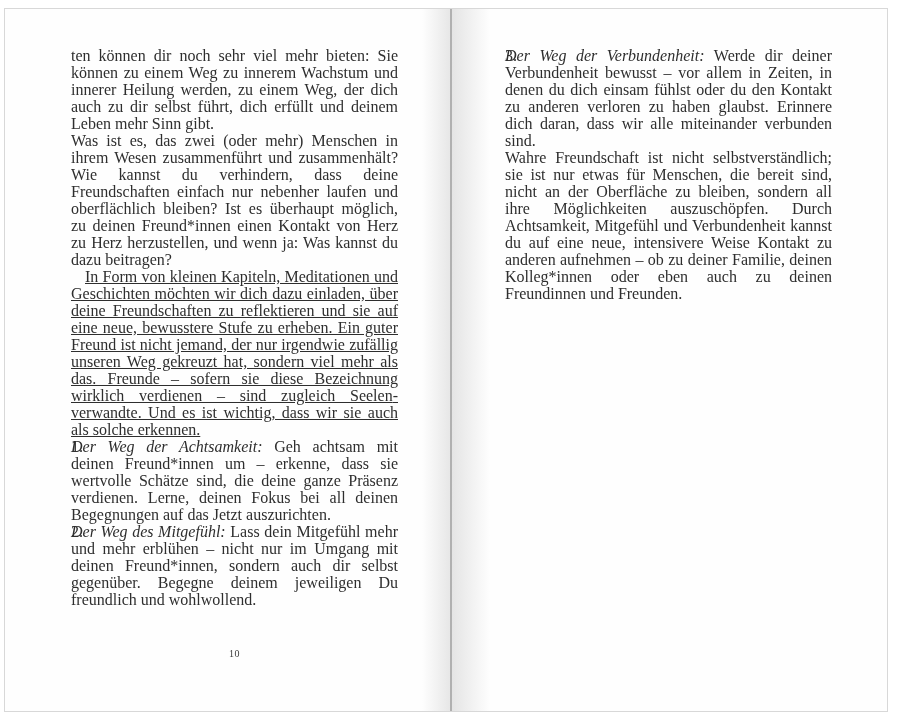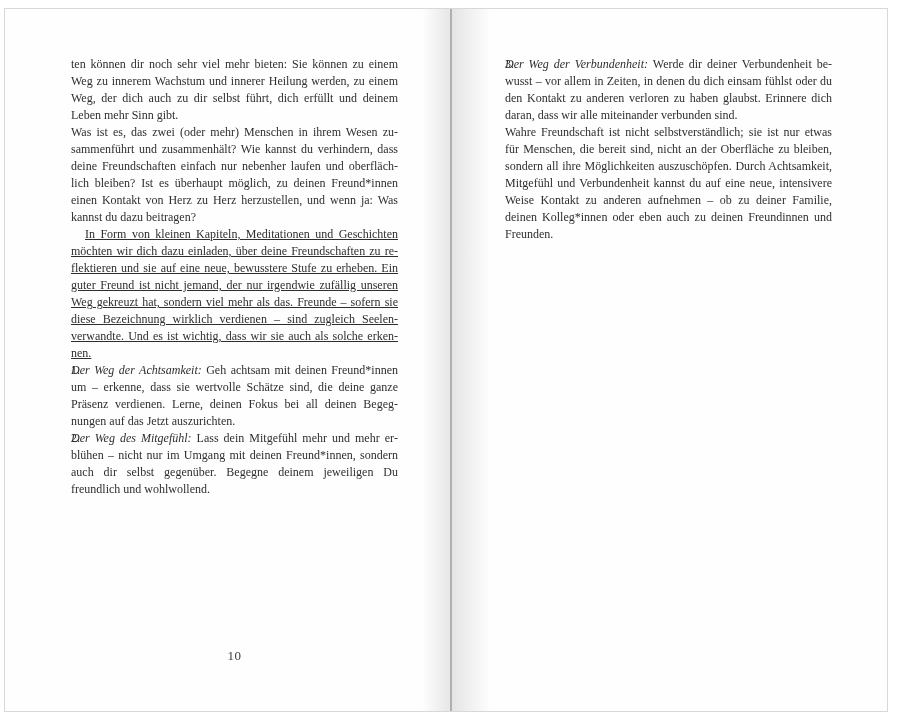--- a/index.html
+++ b/index.html
@@ -36,24 +36,24 @@
     background: #b0b0b0;
   }
   .spine-shadow-right {
     position: absolute;
     left: 447px; top: 0; bottom: 0; width: 38px;
     background: linear-gradient(to right, rgba(110,110,110,0.18), rgba(110,110,110,0));
   }
   
   .textcol {
     position: absolute;
-    top: 47px;
+    top: 38px;
     width: 327px;
     color: #2e2e2e;
-    font-size: 12px;
+    font-size: 16px;
     line-height: 17px;
     text-align: justify;
     hyphens: manual;
   }
   .col-left  { left: 66px;  }
   .col-right { left: 500px; }
   p.para { margin: 0; padding: 0; }
   .mt   { margin-top: 17px; }   
   .ind  { text-indent: 14px; text-decoration: underline; }  
   .cont { margin-left: 21px; }  
@@ -63,21 +63,21 @@
     left: 0; top: 0;
     font-style: normal;
   }
   .lead { font-style: italic; }
   .folio {
     position: absolute;
     left: 66px;
     top: 639px;
     width: 327px;
     text-align: center;
-    font-size: 13px;
+    font-size: 10px;
     letter-spacing: 0.4px;
     color: #3c3c3c;
   }
 </style>
 </head>
 <body>
 
 <div class="spread">
 
   <div class="textcol col-left">

